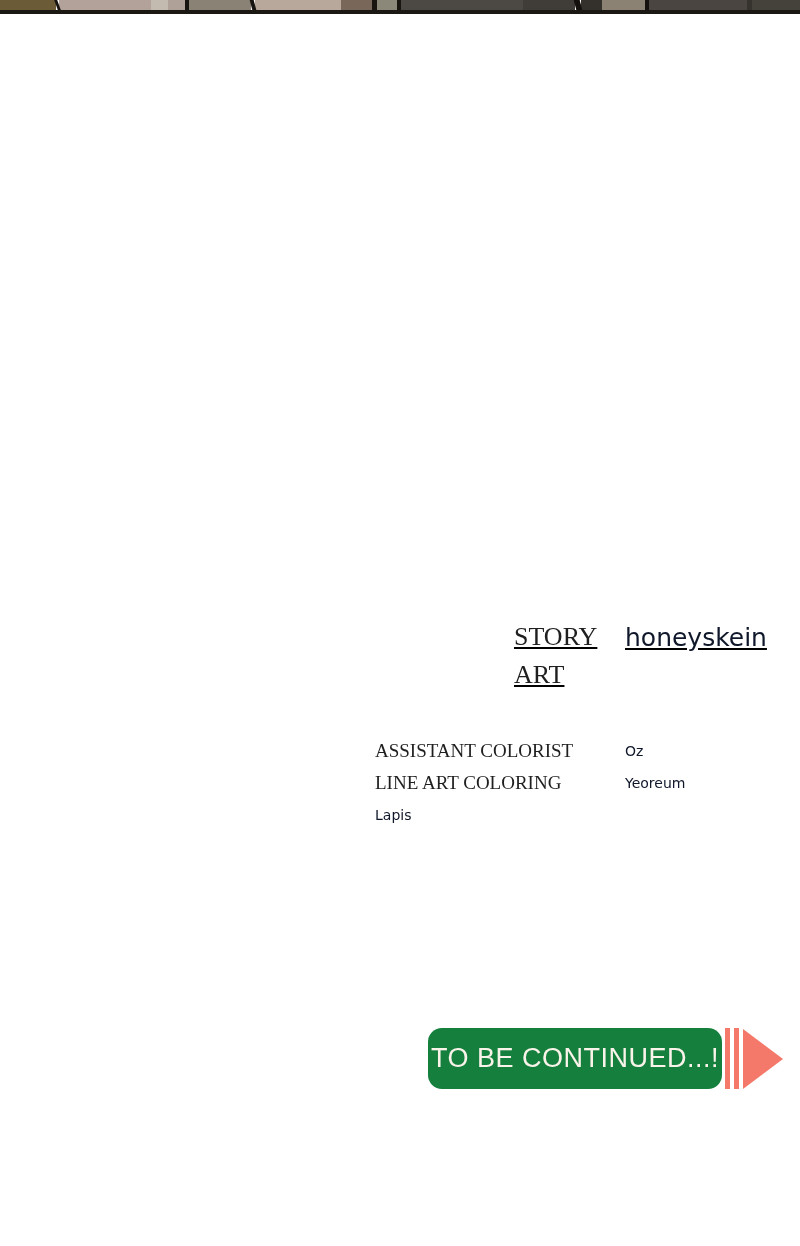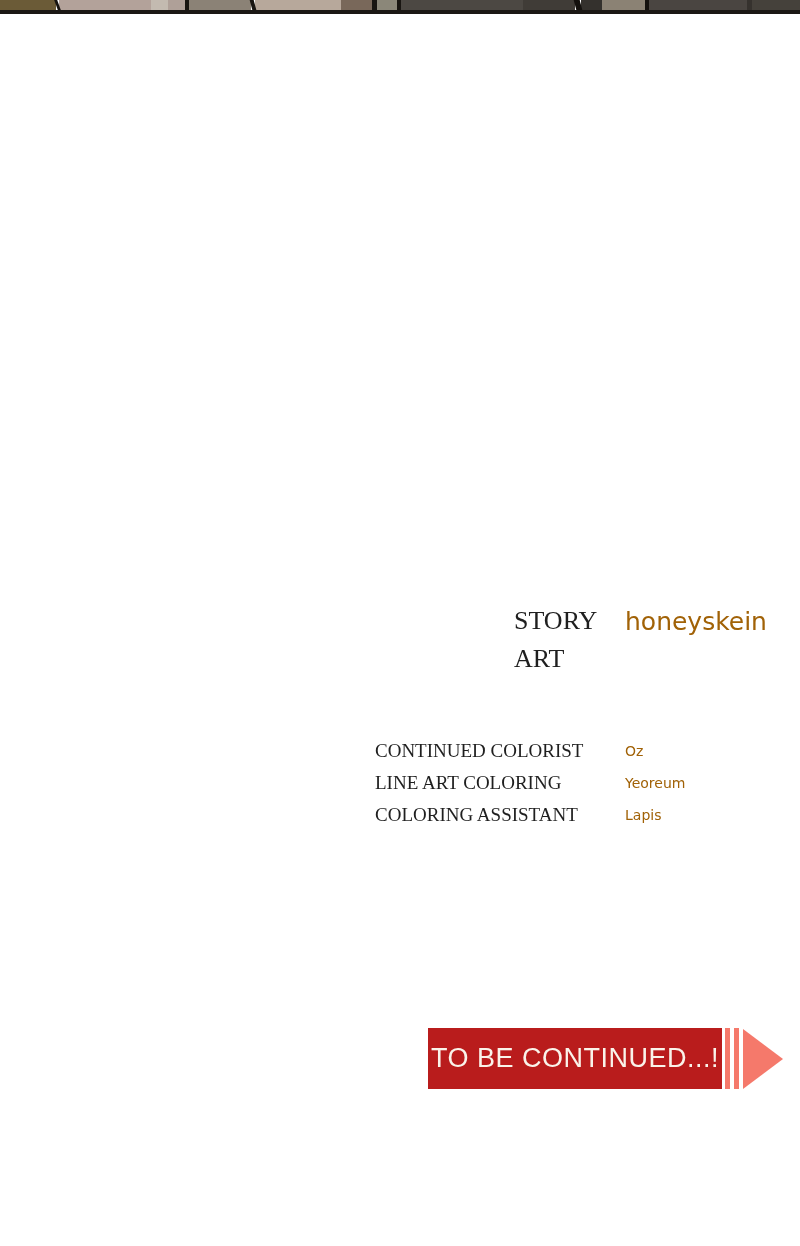--- a/index.html
+++ b/index.html
@@ -7,35 +7,35 @@
     position:relative;width:800px;height:1246px;background:#ffffff;
     overflow:hidden;font-family:"Liberation Sans",sans-serif;
   }
   
   .strip{position:absolute;top:0;left:0;width:800px;height:14px;}
   .strip-row{display:flex;height:10px;overflow:hidden;}
   .strip-seg{height:100%;flex:0 0 auto;}
   .strip-bar{height:4px;background:#1b1814;}
   
   .credits-main{
-    position:absolute;left:514px;top:602px;
-    display:grid;grid-template-columns:111px auto;grid-auto-rows:38px;align-items:center;
+    position:absolute;left:514px;top:618px;
+    display:grid;grid-template-columns:111px auto;grid-auto-rows:38px;align-items:center;text-decoration:underline;
   }
   .credits-asst{
     position:absolute;left:375px;top:735px;
     display:grid;grid-template-columns:250px auto;grid-auto-rows:32px;align-items:center;
   }
   .credit-label{
     font-family:"Liberation Serif","DejaVu Serif",serif;
     color:#1f1f1f;white-space:nowrap;
   }
   .credits-main .credit-label{font-size:26px;}
   .credits-asst .credit-label{font-size:19px;}
   .credit-value{
-    font-family:"DejaVu Sans",sans-serif;color:#a16207;white-space:nowrap;
+    font-family:"DejaVu Sans",sans-serif;color:#0f172a;white-space:nowrap;
   }
   .credits-main .credit-value{font-size:25px;}
   .credits-asst .credit-value{font-size:14px;}
   
   .banner{position:absolute;left:428px;top:1028px;height:61px;display:flex;align-items:stretch;}
   .banner-rect{
     width:294px;background:#f5796b;color:#faf3ea;
     display:flex;align-items:center;justify-content:center;
     font-size:27px;letter-spacing:.5px;white-space:nowrap;
   }
@@ -81,28 +81,27 @@
     <div class="strip-bar" style="background: rgb(27, 24, 20);"></div>
   </div>
 
   <div class="credits-main">
     <span class="credit-label">STORY</span>
     <span class="credit-value">honeyskein</span>
     <span class="credit-label">ART</span>
   </div>
 
   <div class="credits-asst">
-    <span class="credit-label">CONTINUED COLORIST</span>
+    <span class="credit-label">ASSISTANT COLORIST</span>
     <span class="credit-value">Oz</span>
     <span class="credit-label">LINE ART COLORING</span>
     <span class="credit-value">Yeoreum</span>
-    <span class="credit-label">COLORING ASSISTANT</span>
     <span class="credit-value">Lapis</span>
   </div>
 
   <div class="banner">
-    <div class="banner-rect" style="background: #b91c1c; color: rgb(250, 243, 234);">TO BE CONTINUED...!</div>
+    <div class="banner-rect" style="background: #15803d; color: rgb(250, 243, 234); border-radius: 14px;">TO BE CONTINUED...!</div>
     <div class="banner-stripe stripe-1" style="background: rgb(245, 121, 107);"></div>
     <div class="banner-stripe stripe-2" style="background: rgb(245, 121, 107);"></div>
     <div class="banner-arrow" style="border-left-color: rgb(245, 121, 107);"></div>
   </div>
 
 </div>
 
 </body></html>

